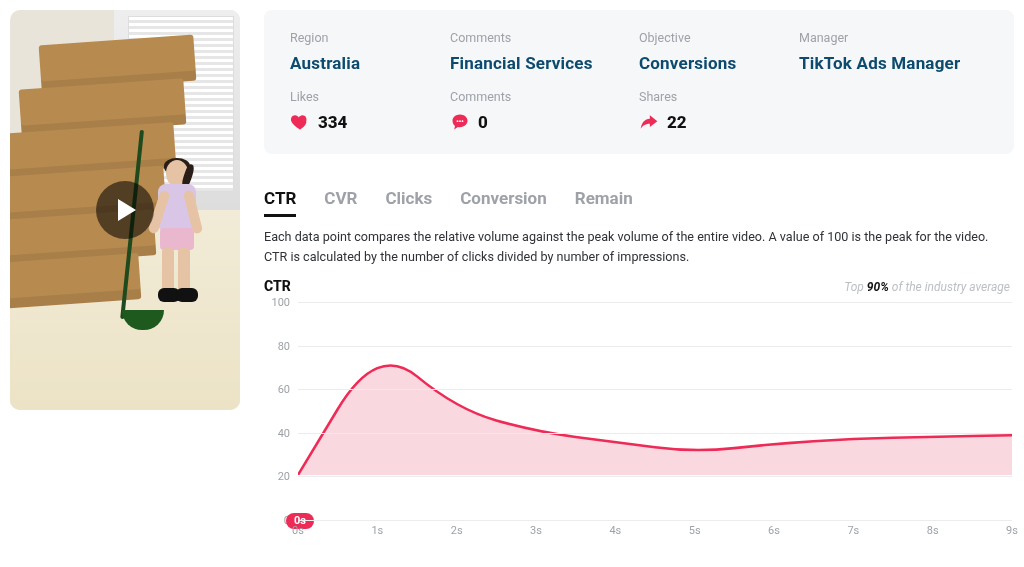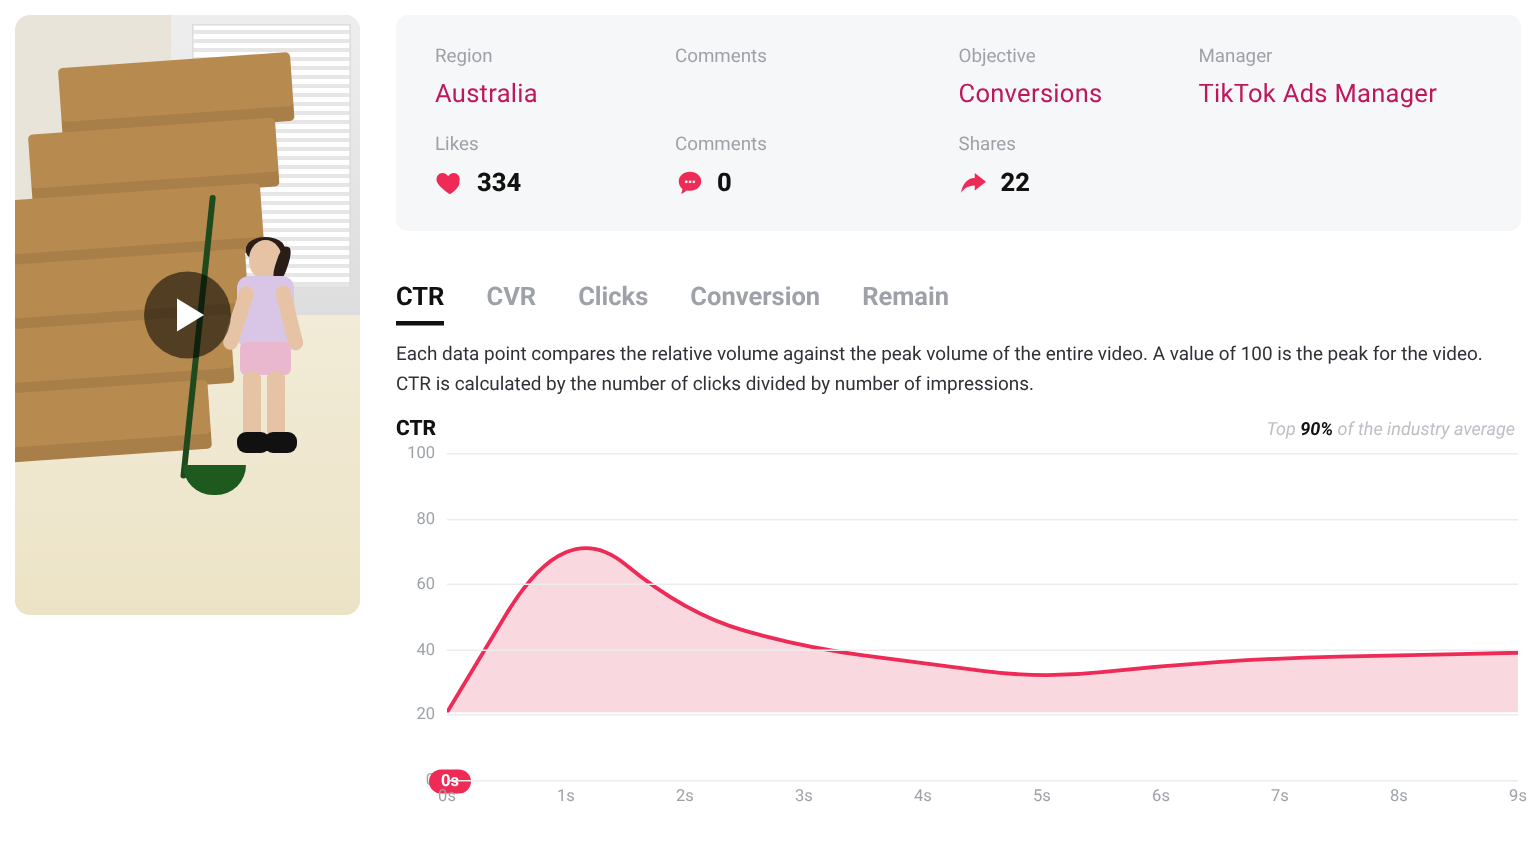--- a/index.html
+++ b/index.html
@@ -63,21 +63,21 @@
 
   .info-card {
     background:#f6f7f8; border-radius:8px;
     padding:20px 26px 22px;
   }
   .info-row { display:flex; }
   .info-row + .info-row { margin-top:16px; }
   .info-cell { flex:1; min-width:0; }
   .info-cell.small { flex:0 0 160px; }
   .label { color:#9ea2a8; font-size:12.5px; margin-bottom:8px; }
-  .value { color:#be185d; font-weight:400; font-size:17px; letter-spacing:0.2px; }
+  .value { color:#0c4a6e; font-weight:700; font-size:17px; letter-spacing:0.2px; }
   .stat { display:flex; align-items:flex-end; gap:8px; }
   .stat .num { font-weight:800; font-size:17px; color:#111; }
   .ic { width:20px; height:20px; display:inline-flex; align-items:center; justify-content:center; }
 
   .tabs { display:flex; gap:28px; margin:34px 0 10px; }
   .tab { color:#9ea2a8; font-weight:700; font-size:17px; cursor:pointer; padding-bottom:6px; }
   .tab.active { color:#111; border-bottom:3px solid #111; }
 
   .desc { color:#303238; font-size:12.6px; line-height:1.55; margin-bottom:12px; max-width:740px;}
 
@@ -146,20 +146,21 @@
 
   <div class="right-col">
     <div class="info-card">
       <div class="info-row">
         <div class="info-cell small">
           <div class="label">Region</div>
           <div class="value">Australia</div>
         </div>
         <div class="info-cell">
           <div class="label">Comments</div>
+          <div class="value">Financial Services</div>
         </div>
         <div class="info-cell small">
           <div class="label">Objective</div>
           <div class="value">Conversions</div>
         </div>
         <div class="info-cell">
           <div class="label">Manager</div>
           <div class="value">TikTok Ads Manager</div>
         </div>
       </div>

